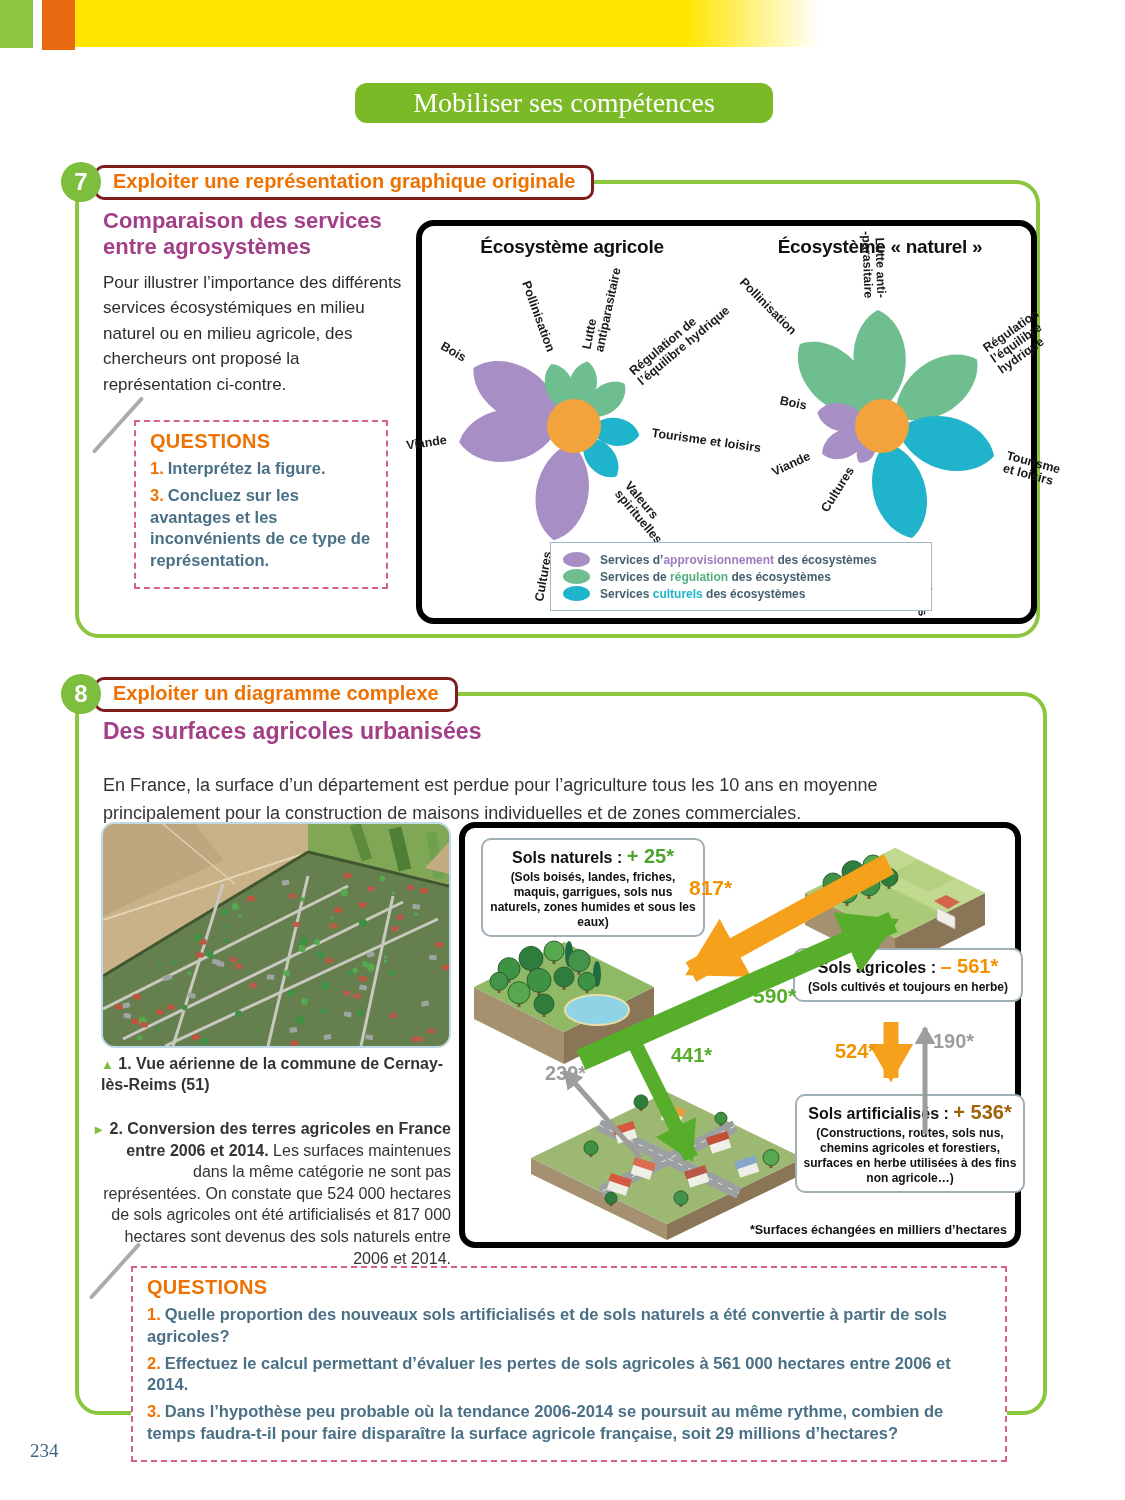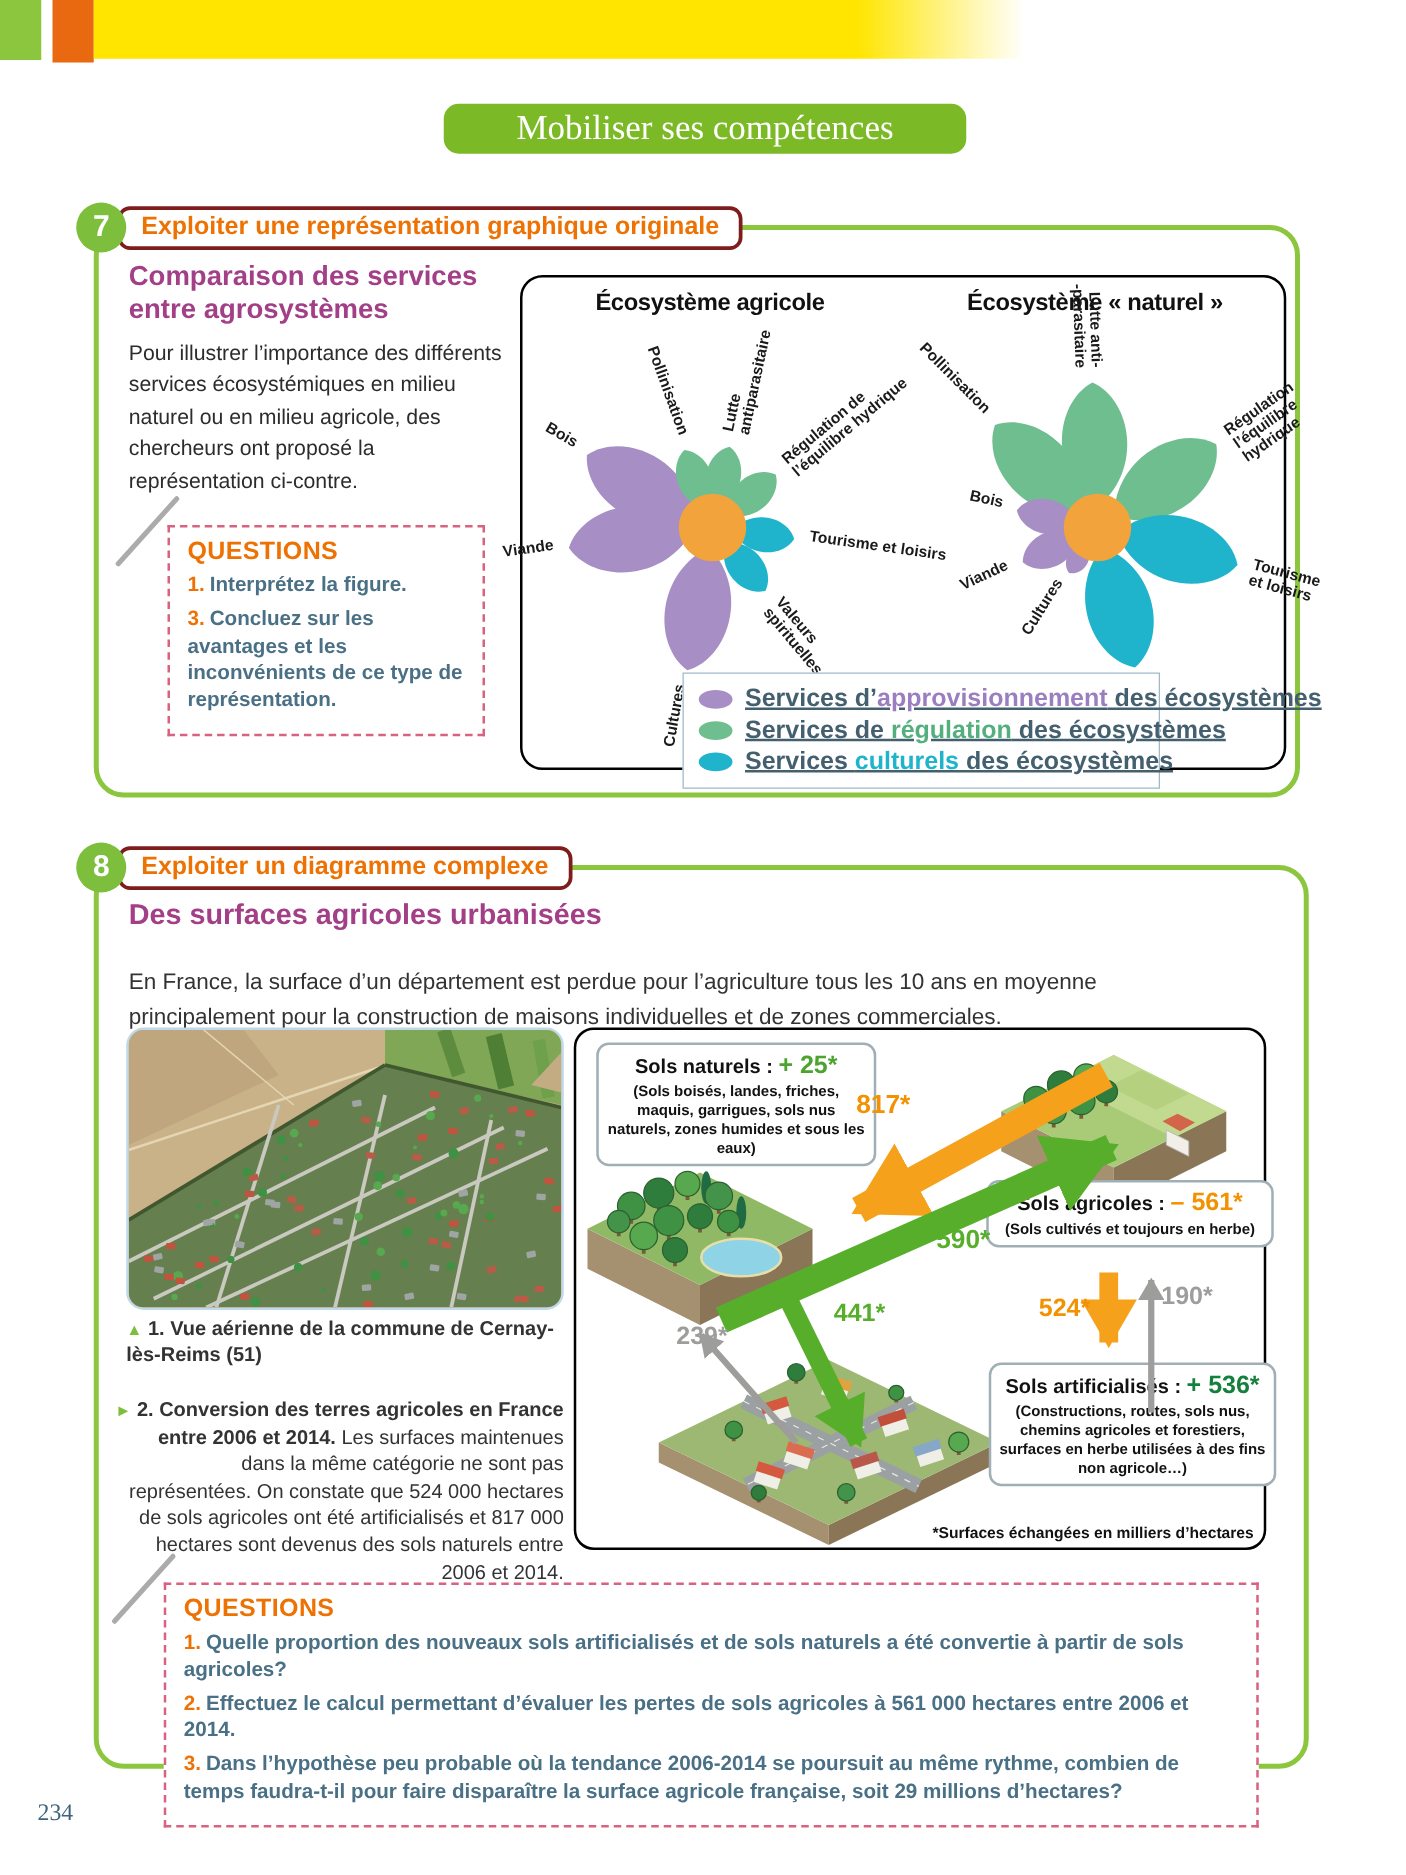--- a/index.html
+++ b/index.html
@@ -31,33 +31,33 @@
   .body-txt{font-size:17px;line-height:1.5;color:#2c2c2c;margin:0;}
   .qbox{position:absolute;border:2px dashed #D8627F;background:#fff;padding:8px 14px 10px 14px;}
   .qbox7{left:55px;top:236px;width:222px;}
   .qbox8{left:52px;top:570px;width:844px;}
   .slash{position:absolute;width:4px;height:74px;background:#ABABAB;transform:rotate(42deg);
         left:-20px;top:-34px;border-radius:2px;}
   .q-title{color:#EE7203;font-weight:800;font-size:20px;margin:0 0 4px 0;letter-spacing:.3px;}
   .q-item{font-size:16.5px;line-height:1.32;color:#4A7086;font-weight:600;margin:5px 0;}
   .q-num{color:#EE7203;font-weight:800;margin-right:4px;}
   
-  .panel{position:absolute;border:2px solid #000000;border-radius:18px;background:#fff;}
+  .panel{position:absolute;border:6px solid #000000;border-radius:18px;background:#fff;}
   .panel7{left:337px;top:36px;width:609px;height:392px;}
   .flower-title{position:absolute;top:10px;width:300px;text-align:center;font-weight:bold;
         font-size:19px;color:#111;letter-spacing:-.3px;}
   .ft1{left:0;} .ft2{left:308px;}
   .flower{position:absolute;width:300px;height:300px;top:32px;}
   .fl1{left:2px;} .fl2{left:310px;}
   .flower svg{overflow:visible;}
   .legend{position:absolute;left:128px;top:316px;width:356px;border:1.5px solid #9FB9C8;
         background:#fff;padding:7px 12px;}
   .leg-row{display:flex;align-items:center;margin:2px 0;}
   .leg-swatch{width:27px;height:15px;border-radius:50%;margin-right:10px;flex:0 0 auto;}
-  .leg-text{font-size:20px;font-weight:bold;color:#44606E;white-space:nowrap;text-decoration:underline;}
+  .leg-text{font-size:12px;font-weight:bold;color:#44606E;white-space:nowrap;}
   
   .ex8-title{position:absolute;left:24px;top:22px;}
   .ex8-intro{position:absolute;left:24px;top:58px;width:890px;font-size:18px;line-height:1.55;color:#333;}
   .photo{position:absolute;left:22px;top:126px;width:346px;height:222px;border:2px solid #BFD9E8;
         border-radius:14px;overflow:hidden;background:#C9B188;}
   .cap1{position:absolute;left:22px;top:358px;width:346px;font-size:16px;font-weight:bold;color:#333;line-height:1.3;}
   .cap2{position:absolute;left:12px;top:422px;width:360px;font-size:16px;color:#333;line-height:1.35;text-align:right;}
   .tri{color:#7DBE3C;font-size:13px;}
   .panel8{left:380px;top:126px;width:550px;height:414px;border-radius:16px;}
   .tile{position:absolute;z-index:1;}
@@ -407,21 +407,21 @@
 
       <div class="dbox box-nat">
         <span class="dbox-t">Sols naturels : </span><span class="dbox-v" style="color: rgb(77, 163, 47);">+ 25*</span>
         <div class="dbox-s">(Sols boisés, landes, friches, maquis, garrigues, sols nus naturels, zones humides et sous les eaux)</div>
       </div>
       <div class="dbox box-agr">
         <span class="dbox-t">Sols agricoles : </span><span class="dbox-v" style="color: rgb(243, 146, 0);">– 561*</span>
         <div class="dbox-s">(Sols cultivés et toujours en herbe)</div>
       </div>
       <div class="dbox box-art">
-        <span class="dbox-t">Sols artificialisés : </span><span class="dbox-v" style="color: #15803d;">+ 536*</span>
+        <span class="dbox-t">Sols artificialisés : </span><span class="dbox-v" style="color: #a16207;">+ 536*</span>
         <div class="dbox-s">(Constructions, routes, sols nus, chemins agricoles et forestiers, surfaces en herbe utilisées à des fins non agricole…)</div>
       </div>
 
       <div class="flow-label c-orange" style="left:224px;top:48px;font-size:21px;">817*</div>
       <div class="flow-label c-green" style="left:288px;top:156px;font-size:21px;">590*</div>
       <div class="flow-label c-green" style="left:206px;top:216px;">441*</div>
       <div class="flow-label c-gray" style="left:80px;top:234px;">239*</div>
       <div class="flow-label c-orange" style="left:370px;top:212px;">524*</div>
       <div class="flow-label c-gray" style="left:468px;top:202px;">190*</div>
 

